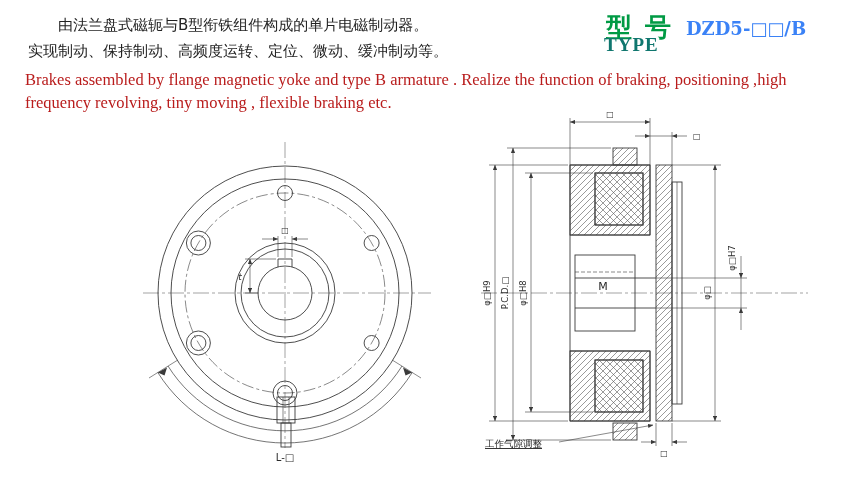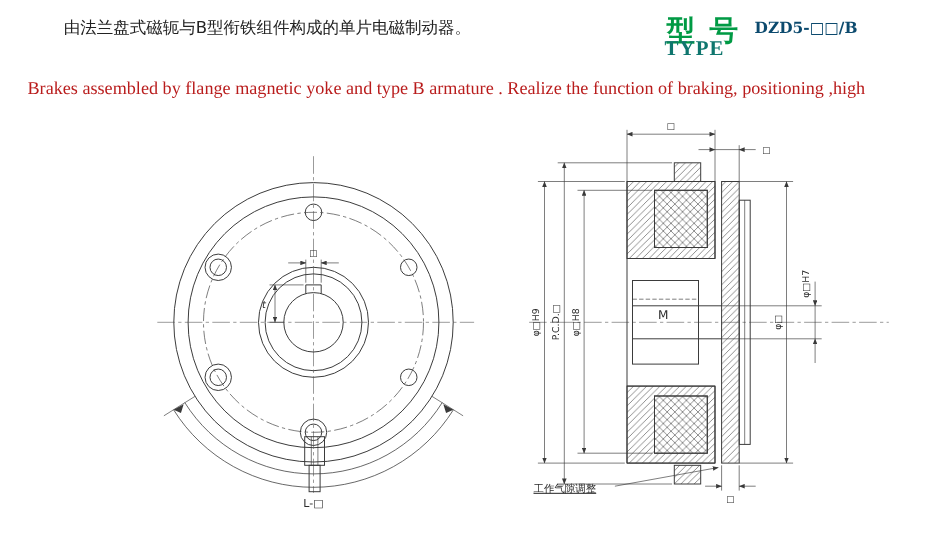--- a/index.html
+++ b/index.html
@@ -6,34 +6,36 @@
   .page{position:relative;width:857px;height:492px;background:#ffffff;overflow:hidden;
         font-family:"Liberation Serif",serif;color:#151515;}
   .cn-block{position:absolute;left:28px;top:12px;width:540px;
             font-family:"DejaVu Sans",sans-serif;font-size:15px;line-height:1.75;color:#222;}
   .cn-indent{padding-left:2em;}
   .en-block{position:absolute;left:25px;top:68px;width:785px;font-size:16.5px;line-height:1.42;color:#b91c1c;}
   .type-cn{position:absolute;left:606px;top:10px;font-family:"DejaVu Sans",sans-serif;
            font-size:26px;font-weight:bold;color:#009a44;letter-spacing:2px;}
   .type-en{position:absolute;left:604px;top:34px;font-size:19px;font-weight:bold;color:#0f766e;
            font-family:"Liberation Serif",serif;letter-spacing:1px;}
-  .model{position:absolute;left:686px;top:18px;font-size:14px;font-weight:bold;color:#0c4a6e;
+  .model{position:absolute;left:686px;top:18px;font-size:18px;font-weight:bold;color:#3b82f6;
          font-family:"DejaVu Serif","DejaVu Sans",serif;}
   svg text{font-family:"DejaVu Sans",sans-serif;fill:#2b2b2b;}
 </style>
 </head>
 <body>
 
 <div class="page">
 
   <div class="cn-block">
     <div class="cn-indent">由法兰盘式磁轭与B型衔铁组件构成的单片电磁制动器。</div>
+    <div>实现制动、保持制动、高频度运转、定位、微动、缓冲制动等。</div>
   </div>
   <div class="en-block">
     <div>Brakes assembled by flange magnetic yoke and type B armature . Realize the function of braking, positioning  ,high</div>
+    <div>frequency revolving, tiny moving , flexible braking etc.</div>
   </div>
 
   <div class="type-cn">型 号</div>
   <div class="type-en">TYPE</div>
   <div class="model">DZD5-□□/B</div>
 
   <svg style="position:absolute;left:133px;top:116px" width="324" height="372" viewBox="0 0 324 372">
     <defs>
       <marker id="am" viewBox="0 0 10 8" refX="9.5" refY="4" markerWidth="9" markerHeight="7" orient="auto-start-reverse">
         <path d="M0,0 L10,4 L0,8 Z" fill="#3a3a3a"></path>

